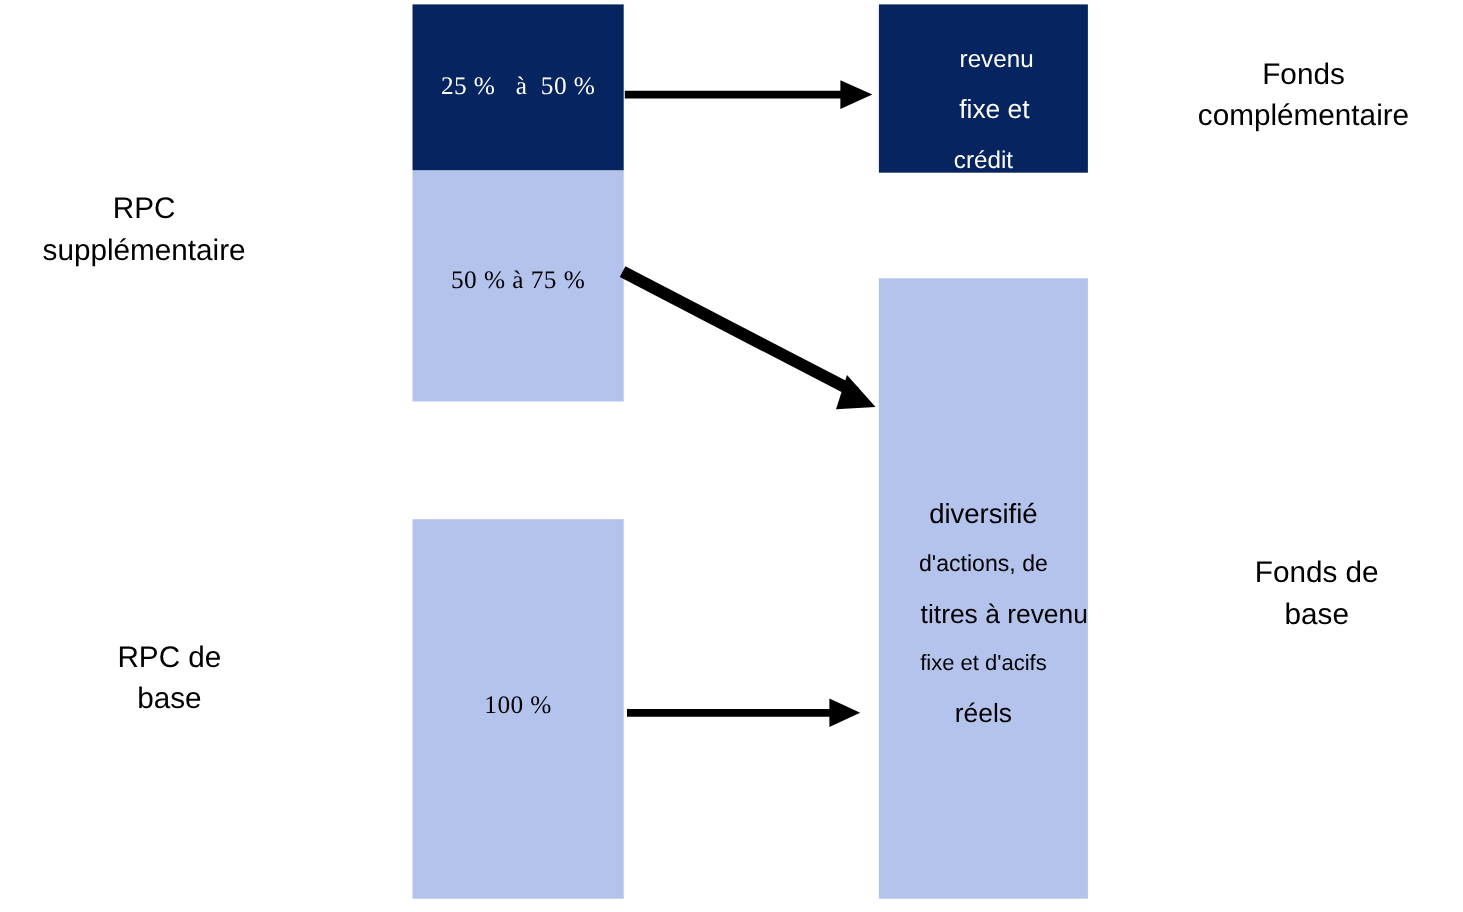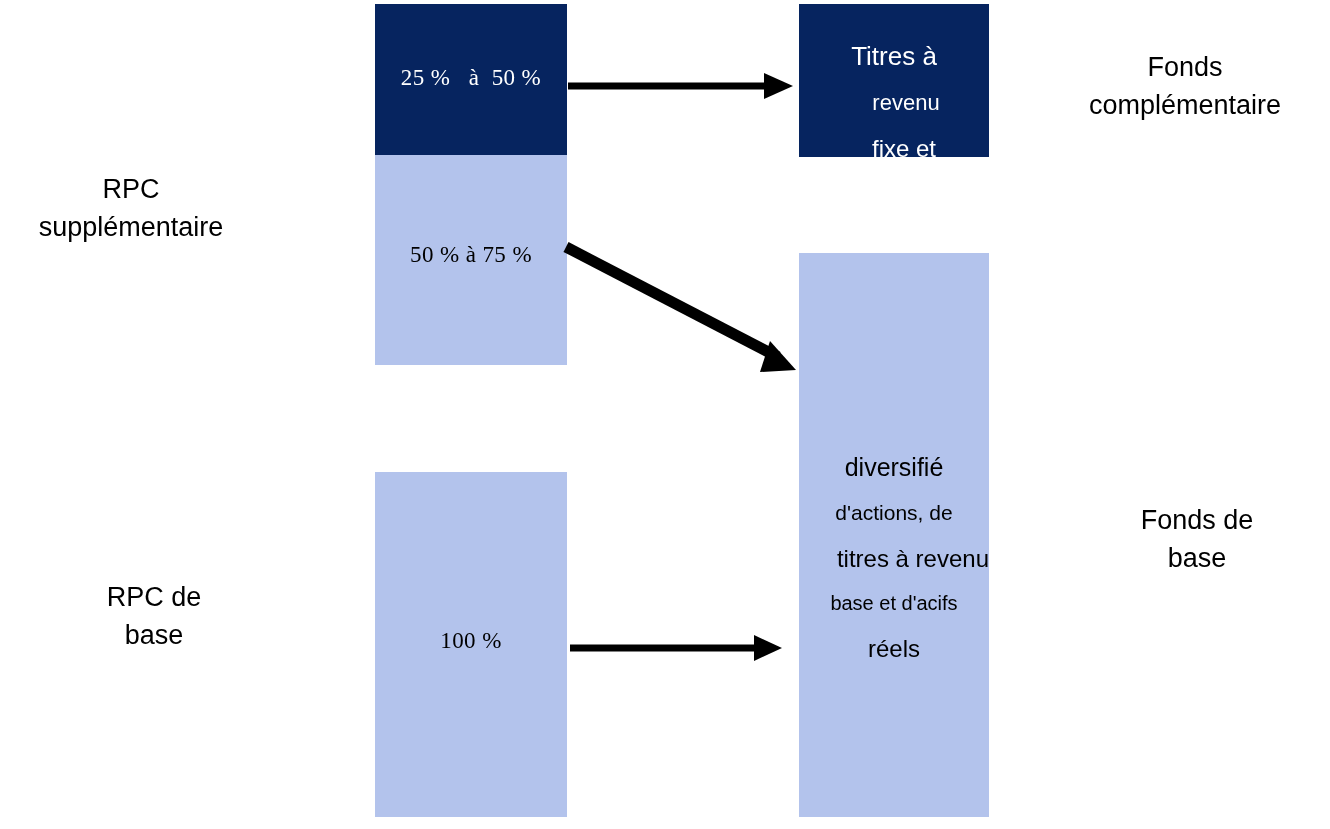--- a/index.html
+++ b/index.html
@@ -174,31 +174,30 @@
   <div class="box box-light-lower"></div>
 
   <div class="box box-navy-right"></div>
   <div class="box box-light-right"></div>
 
   <div class="pct pct-25">25 %   à  50 %</div>
   <div class="pct pct-50">50 % à 75 %</div>
   <div class="pct pct-100">100 %</div>
 
   <div class="boxtext navy-right-text">
-    <span class="l1">Titres à</span>
     <span class="l2">revenu</span>
     <span class="l3">fixe et</span>
     <span class="l4">crédit</span>
   </div>
 
   <div class="boxtext light-right-text">
     <span class="l2">diversifié</span>
     <span class="l3">d'actions, de</span>
     <span class="l4">titres à revenu</span>
-    <span class="l5">base et d'acifs</span>
+    <span class="l5">fixe et d'acifs</span>
     <span class="l6">réels</span>
   </div>
 
   <div class="sidelabel label-rpc-supp">RPC
 supplémentaire</div>
   <div class="sidelabel label-rpc-base">RPC de
 base</div>
   <div class="sidelabel label-fonds-comp">Fonds
 complémentaire</div>
   <div class="sidelabel label-fonds-base">Fonds de

